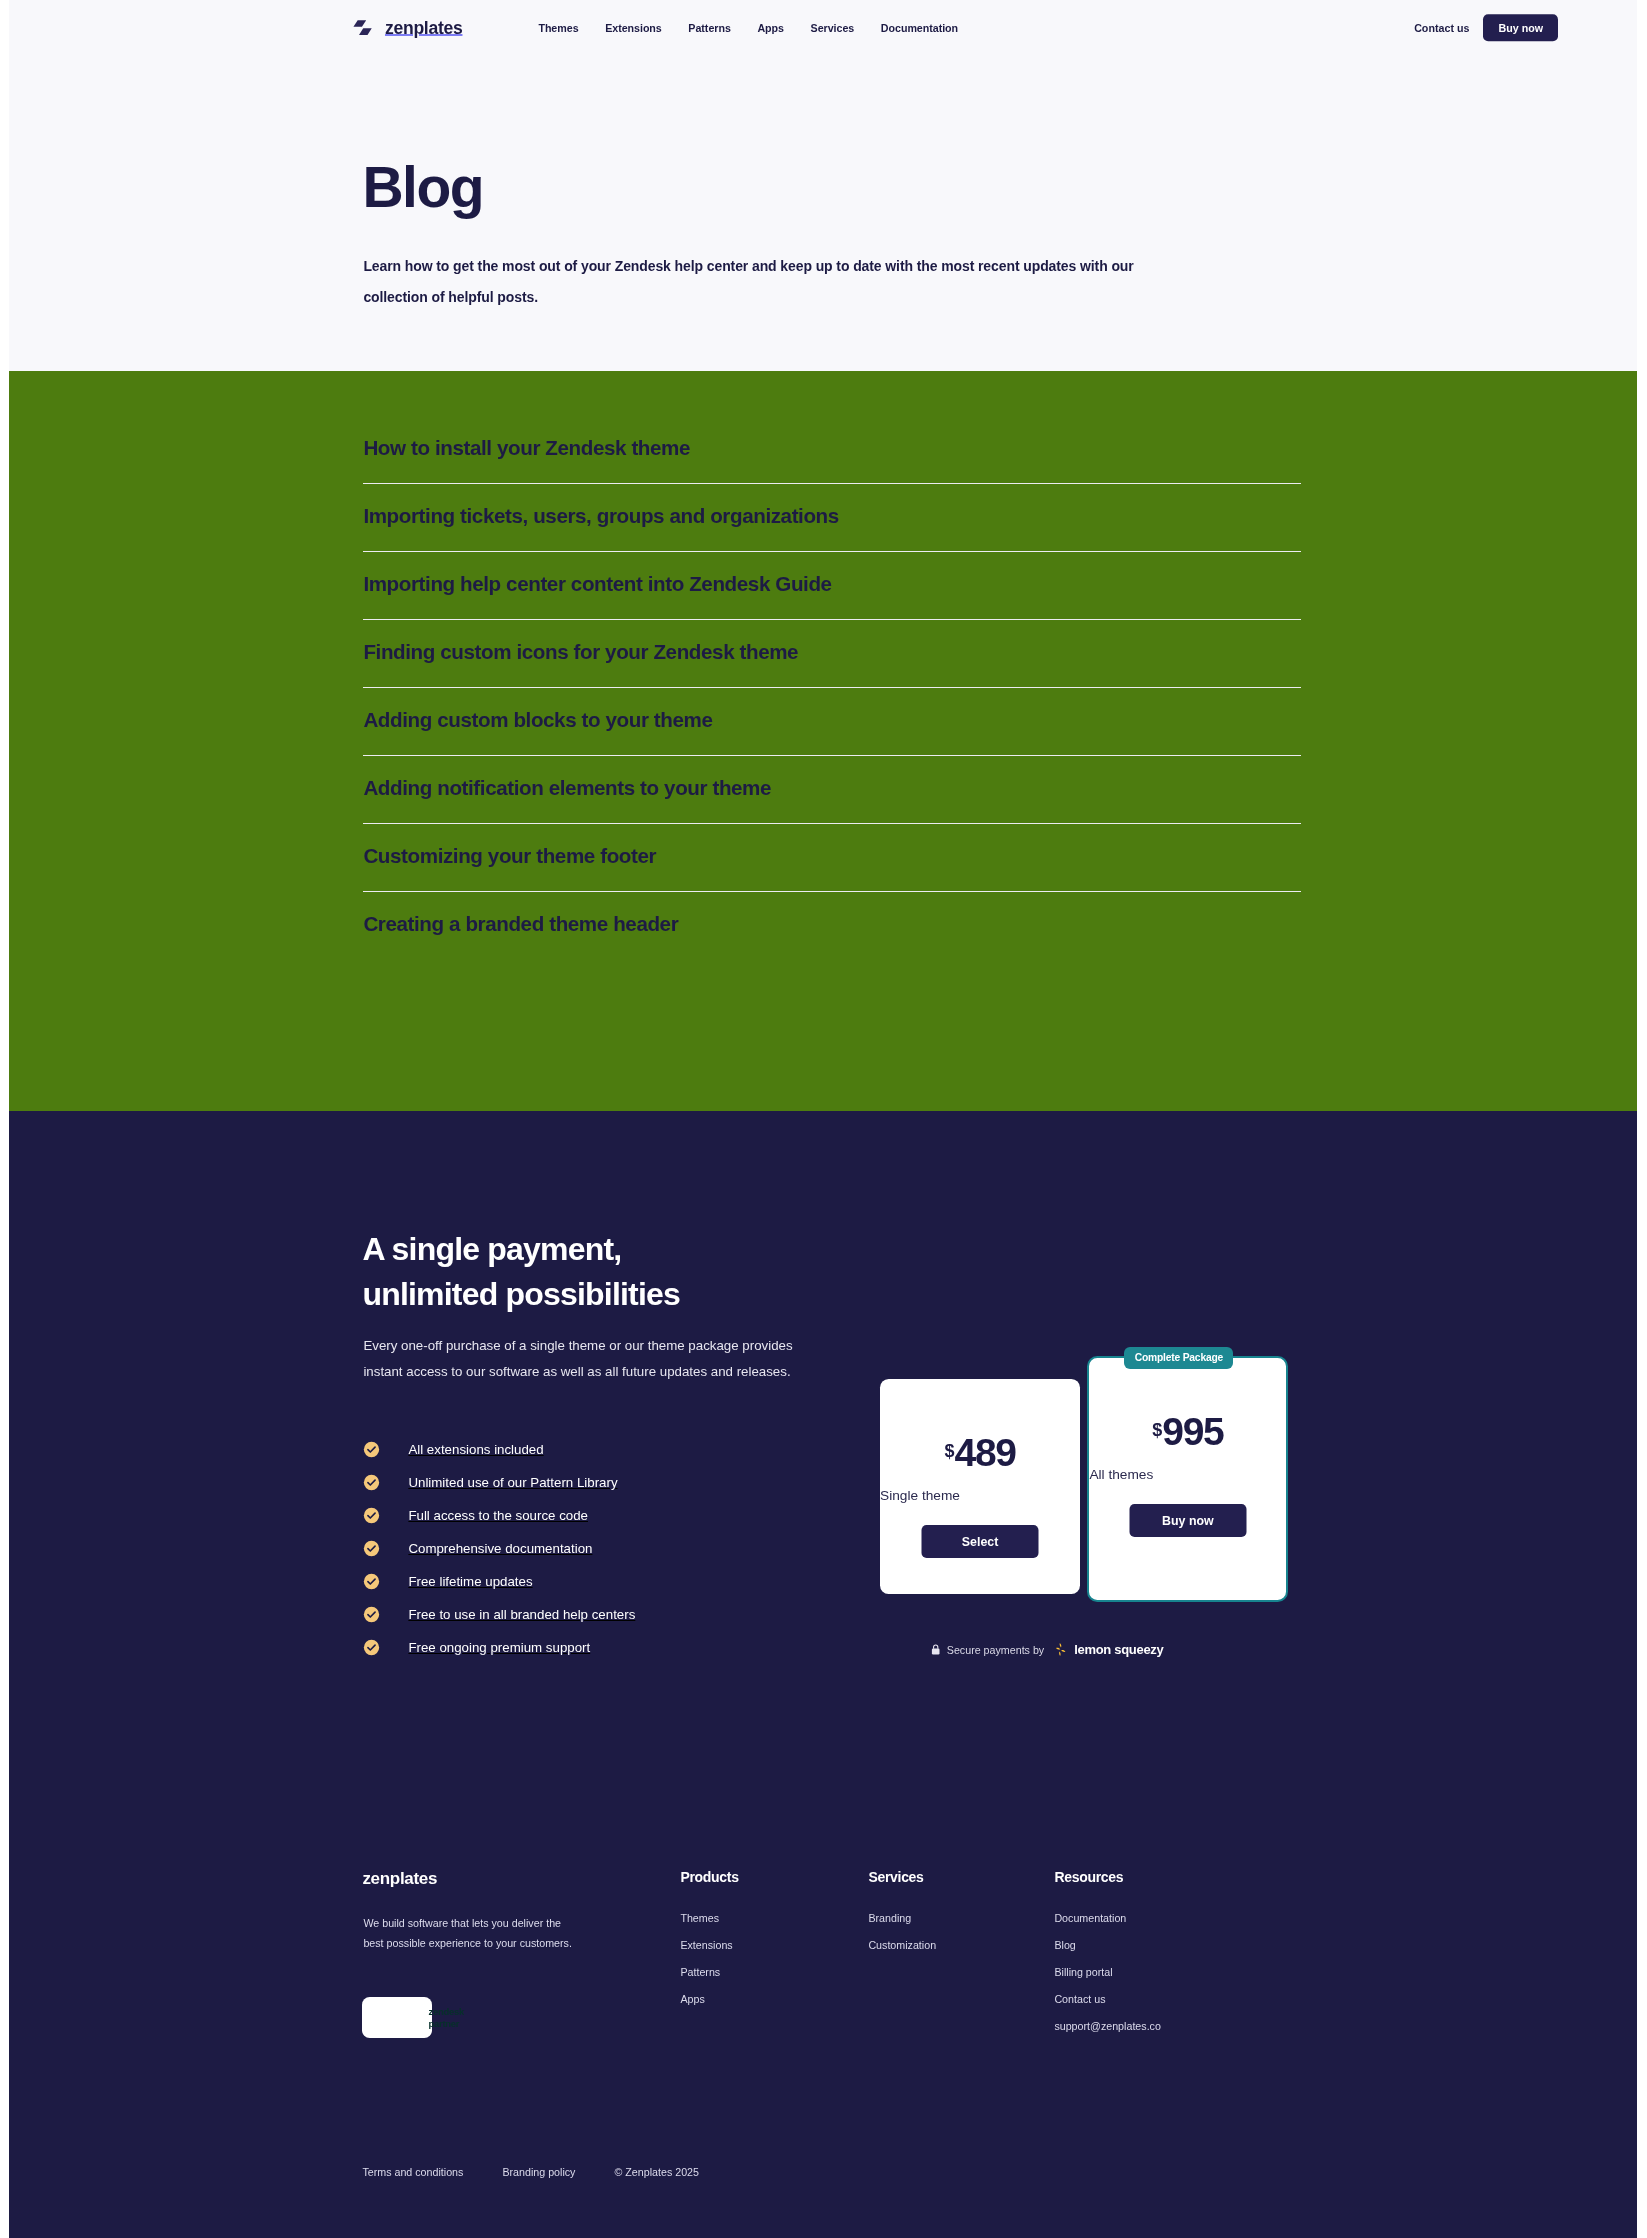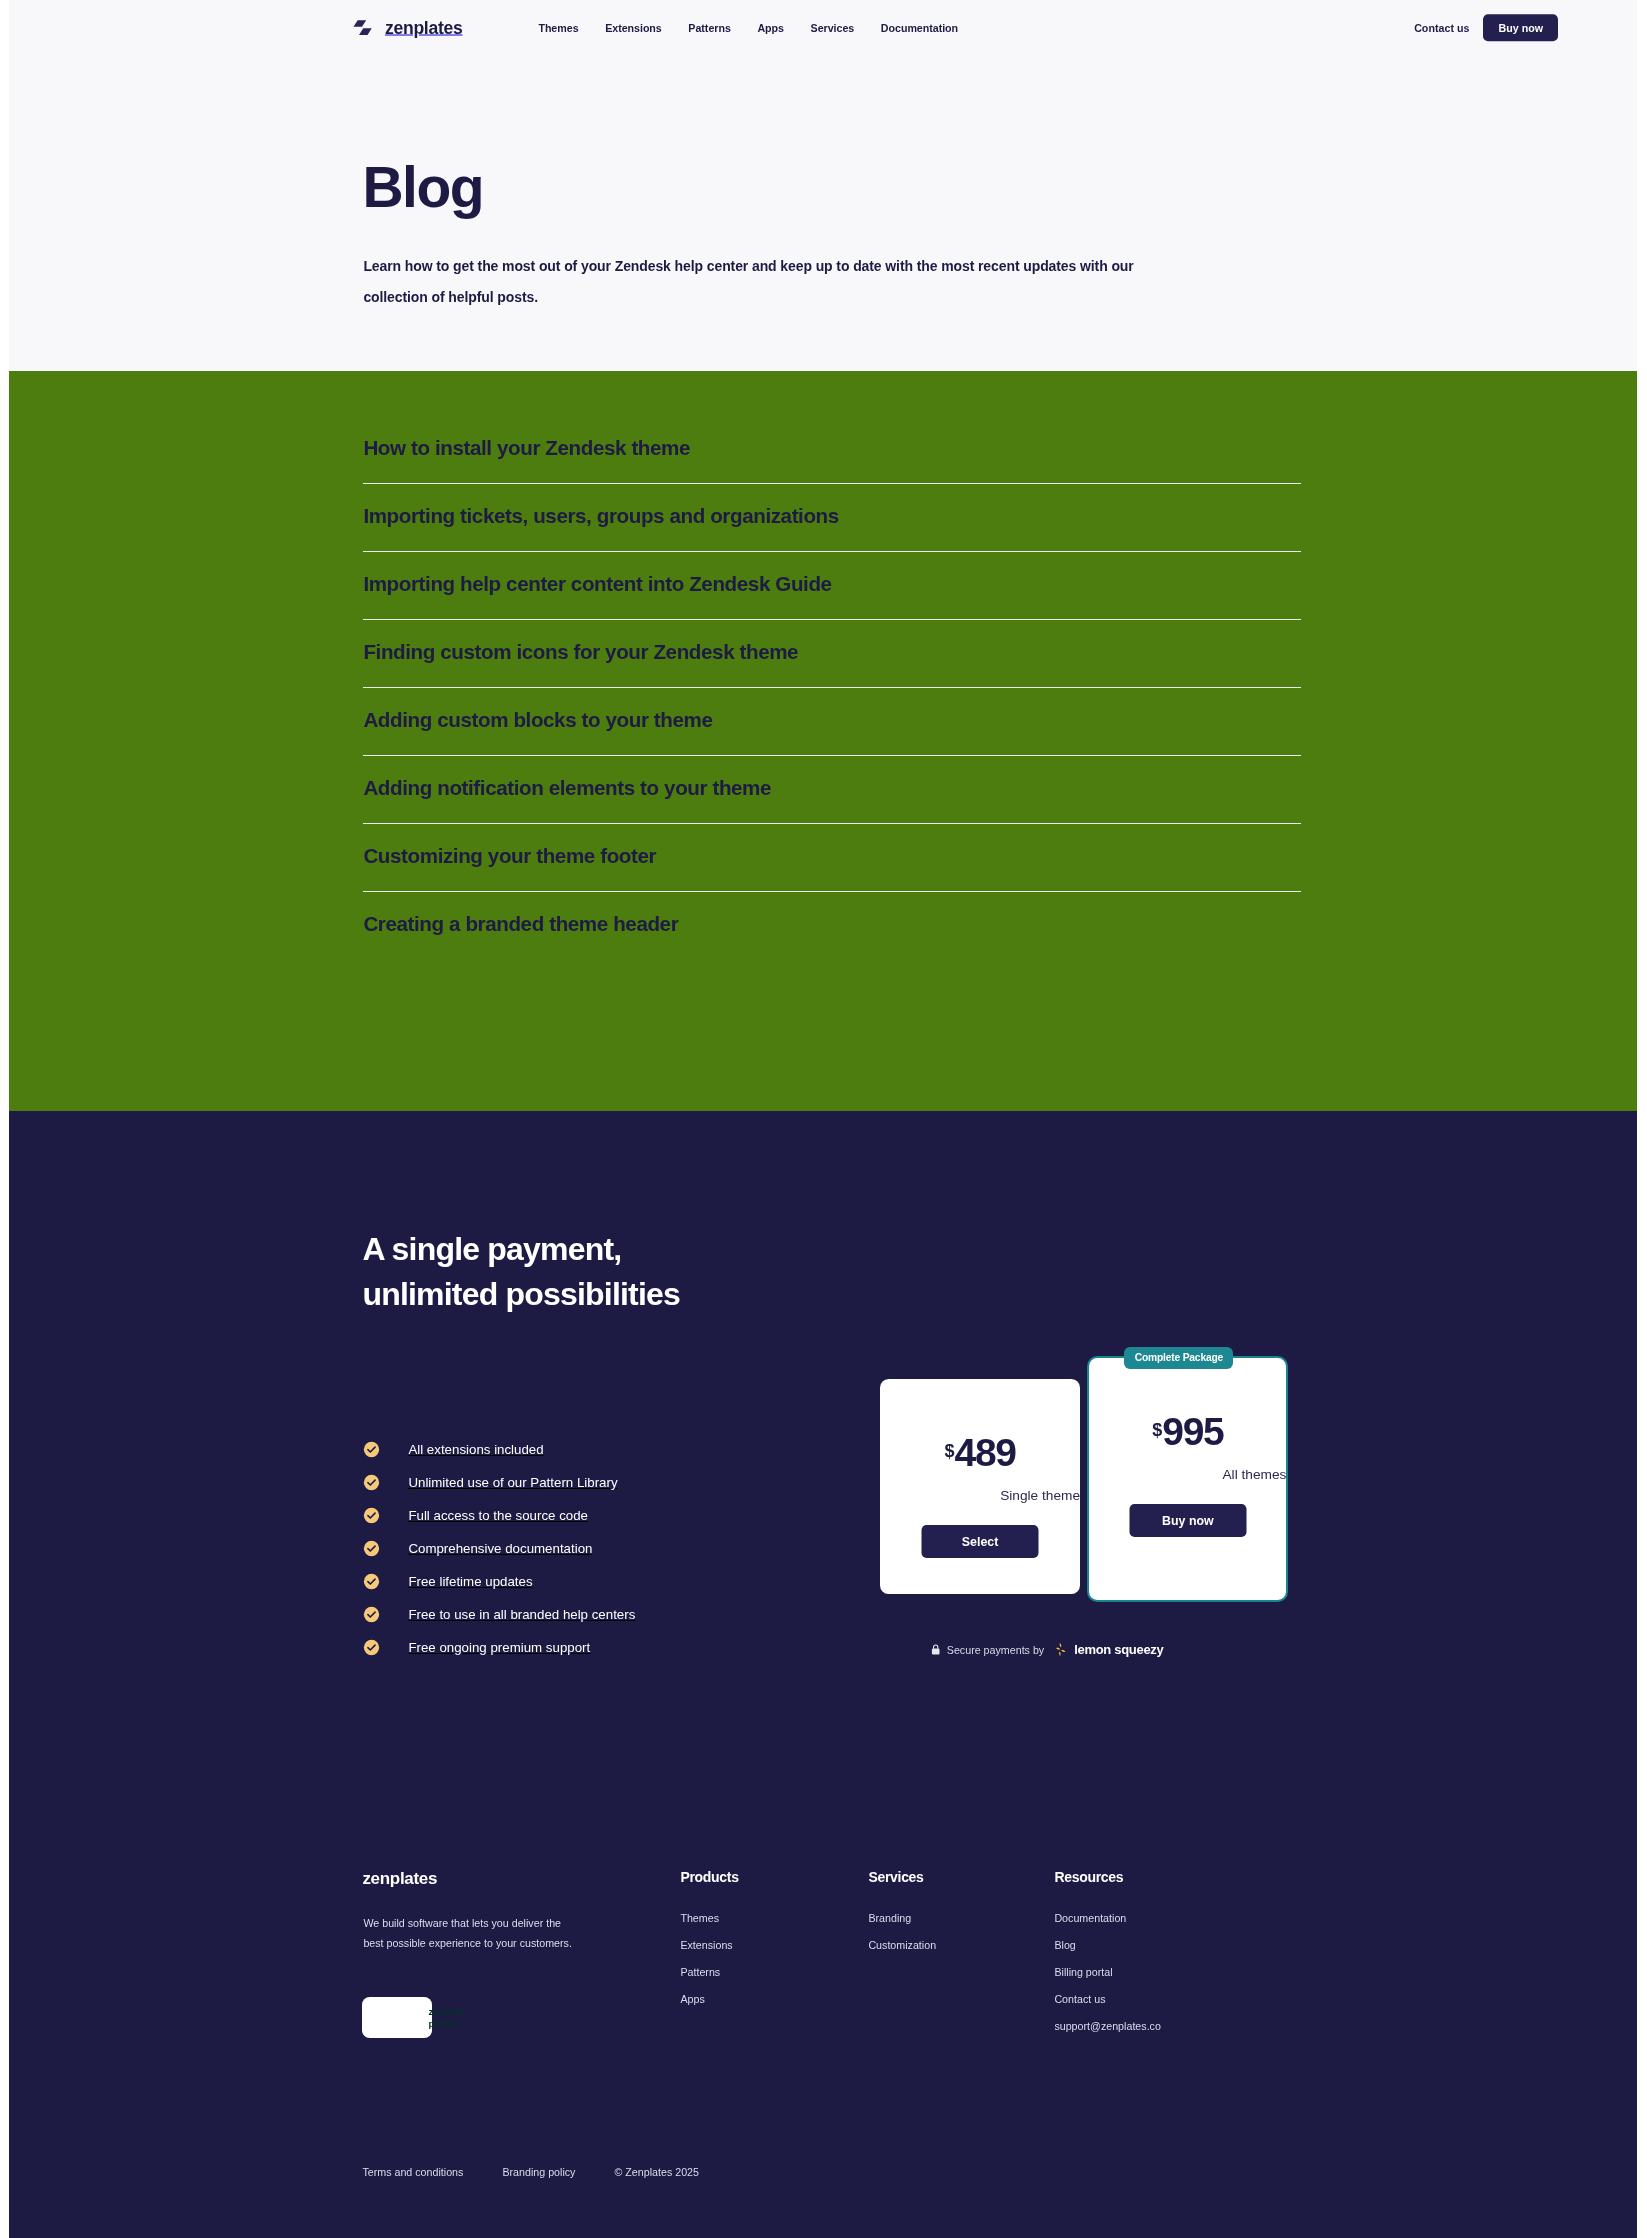--- a/index.html
+++ b/index.html
@@ -264,21 +264,21 @@
   .amount {
     font-size: 39px;
     font-weight: 700;
     color: #1d1b44;
     line-height: 1;
     letter-spacing: -1.3px;
   }
   .plan-label {
     position: absolute;
     left: 0; right: 0;
-    text-align: right;
+    text-align: left;
     font-size: 13.7px;
     color: #2b2a4e;
     font-weight: 400;
   }
   .card-single .plan-label { top: 109px; }
   .card-complete .plan-label { top: 109px; }
   .card-btn {
     position: absolute;
     left: 50%;
     transform: translateX(-50%);
@@ -463,20 +463,21 @@
     </a>
     <a class="post-item" href="#">
       <span class="post-title">Creating a branded theme header</span>
     </a>
   </div>
 
   <div class="dark-section"></div>
 
   <h2 class="pricing-title">A single payment,
 unlimited possibilities</h2>
+  <p class="pricing-desc">Every one-off purchase of a single theme or our theme package provides instant access to our software as well as all future updates and releases.</p>
 
   <ul class="feature-list">
     <li class="feature-item">
       <span>
         <svg class="check-icon" viewBox="0 0 20 20" xmlns="http://www.w3.org/2000/svg">
           <circle cx="10" cy="10" r="9" fill="#f5c87a"></circle>
           <path d="M5.8 10.2 L8.6 13.0 L14.2 7.2" fill="none" stroke="#1d1b44" stroke-width="1.9" stroke-linecap="round" stroke-linejoin="round"></path>
         </svg>
       </span>
       <span class="feature-text">All extensions included</span>

